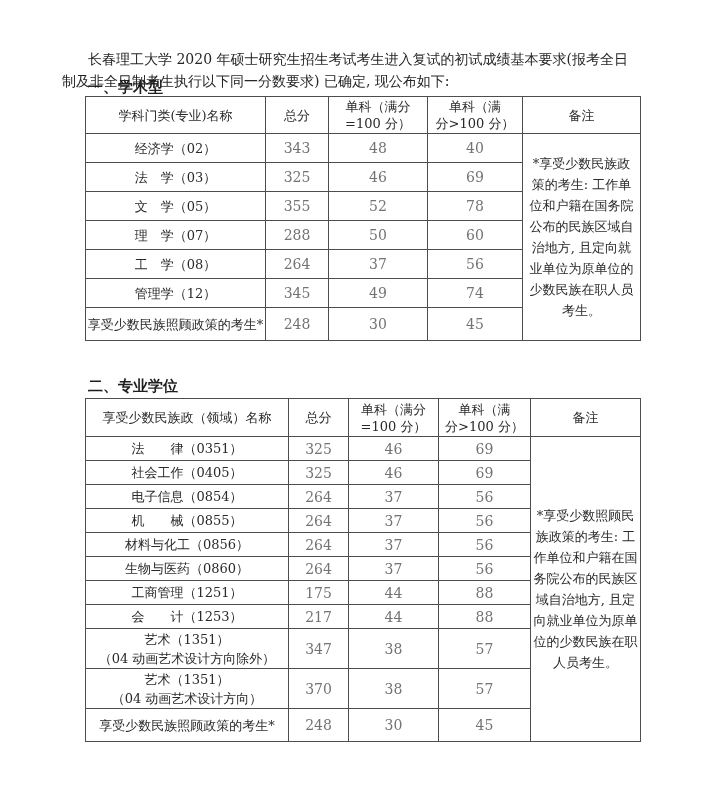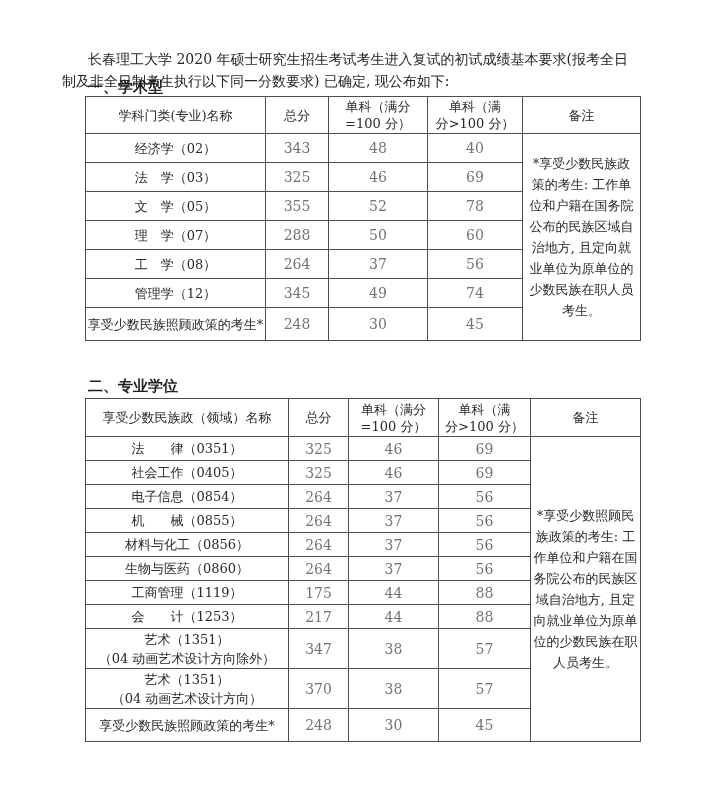--- a/index.html
+++ b/index.html
@@ -225,21 +225,21 @@
       <td class="num">37</td>
       <td class="num">56</td>
     </tr>
     <tr>
       <td class="cat">生物与医药（0860）</td>
       <td class="num">264</td>
       <td class="num">37</td>
       <td class="num">56</td>
     </tr>
     <tr>
-      <td class="cat">工商管理（1119）</td>
+      <td class="cat">工商管理（1251）</td>
       <td class="num">175</td>
       <td class="num">44</td>
       <td class="num">88</td>
     </tr>
     <tr>
       <td class="cat">会　　计（1253）</td>
       <td class="num">217</td>
       <td class="num">44</td>
       <td class="num">88</td>
     </tr>

